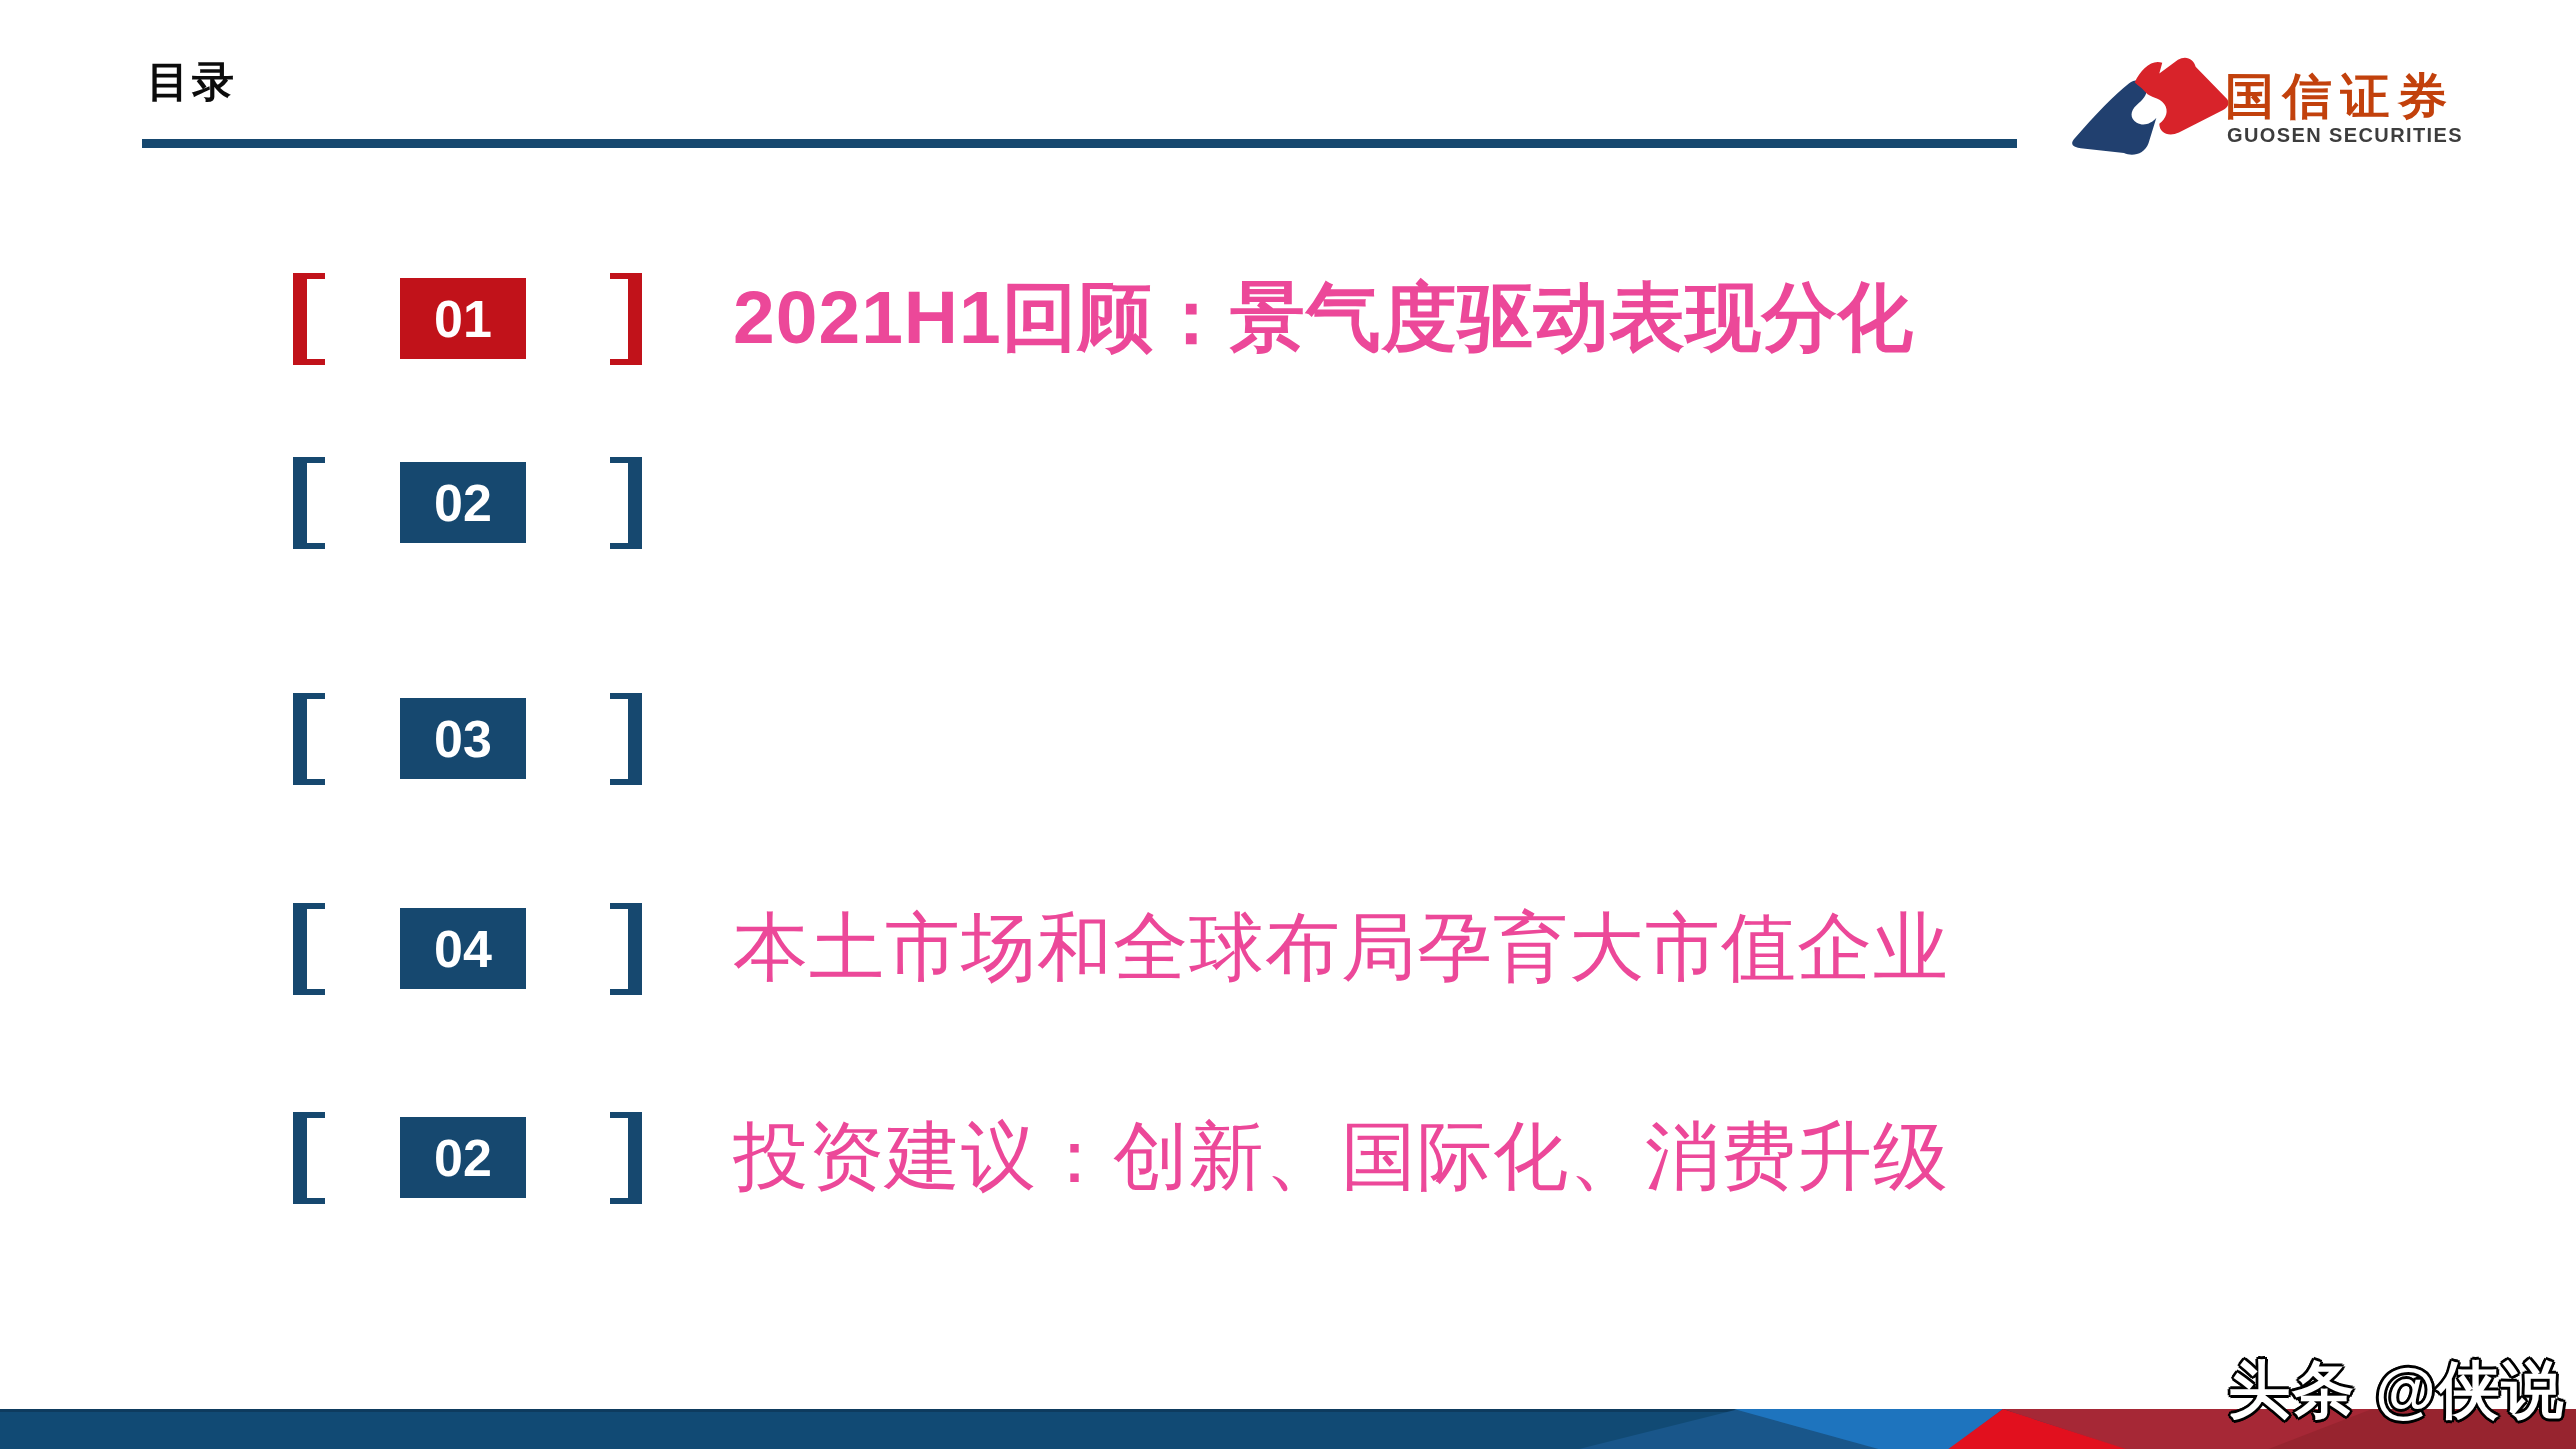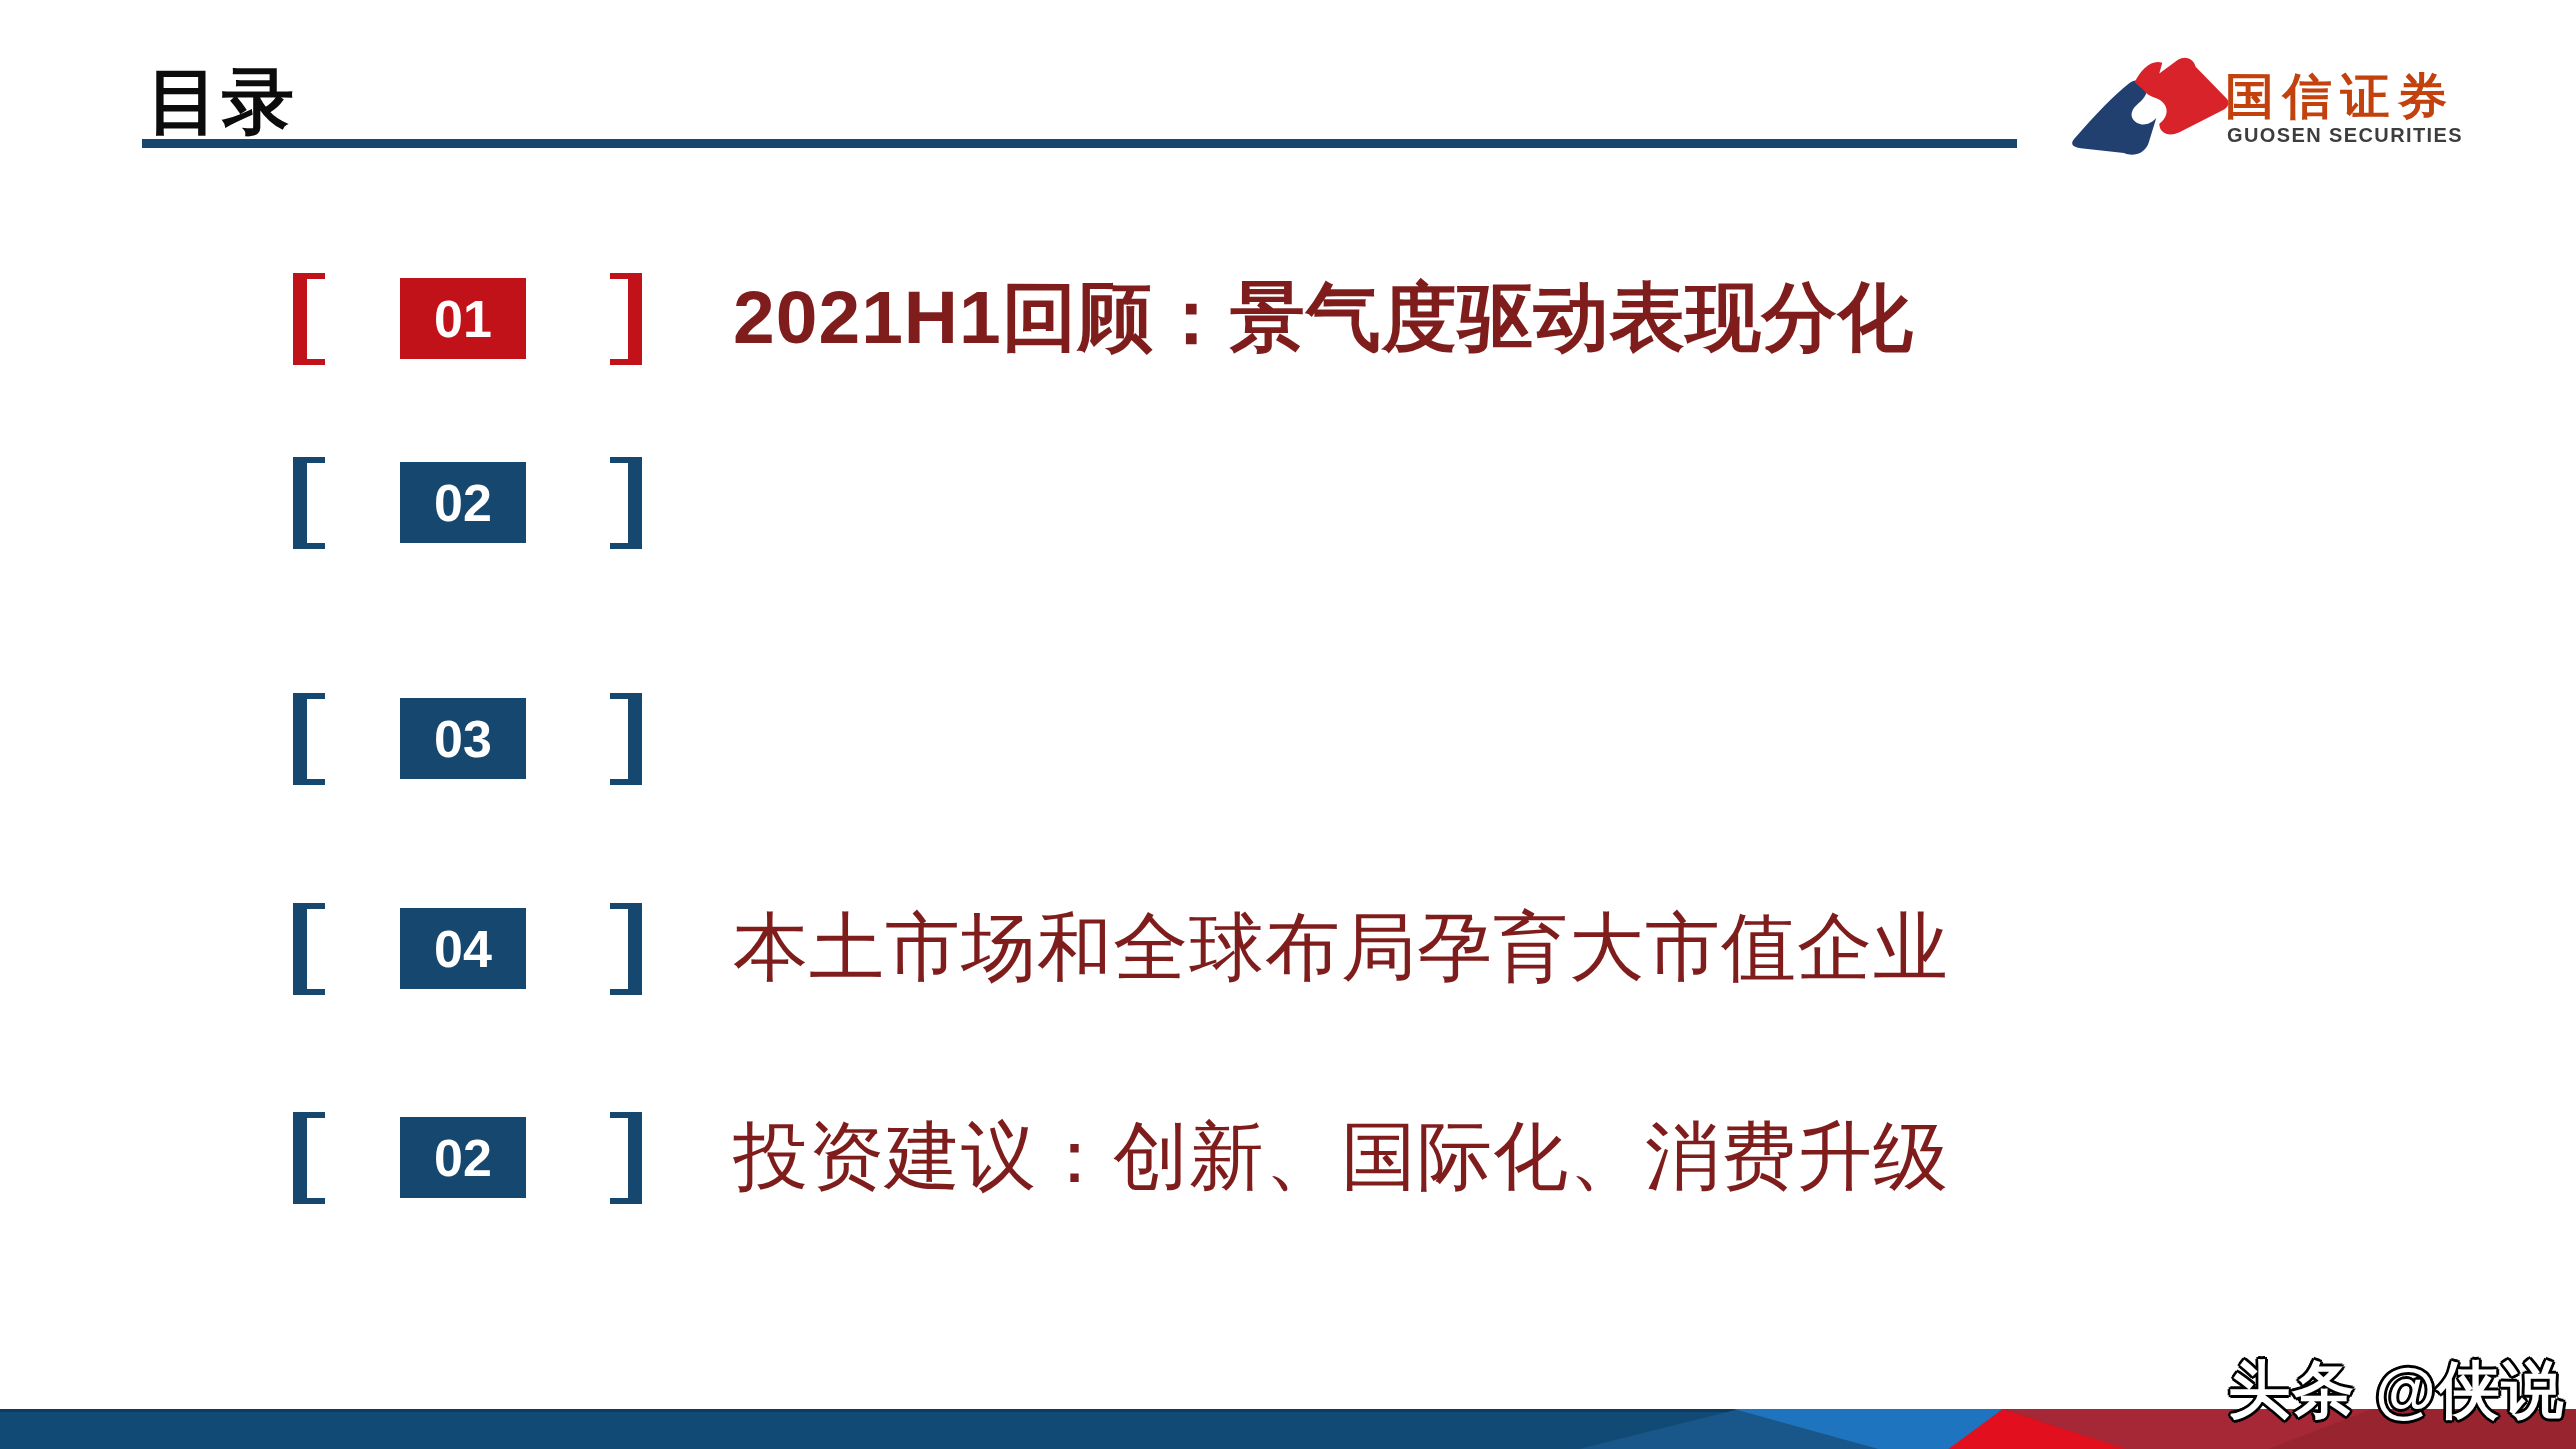--- a/index.html
+++ b/index.html
@@ -5,21 +5,21 @@
   html,body { margin:0; padding:0; background:#ffffff; }
   body { font-family:"Liberation Sans","DejaVu Sans",sans-serif; }
   .slide {
     position:relative; width:2576px; height:1449px;
     background:#ffffff; overflow:hidden;
   }
 
   
   .page-title {
     position:absolute; left:147px; top:54px;
-    font-size:72px; font-weight:700; color:#0c0c0c; letter-spacing:2.9px;
+    font-size:42px; font-weight:700; color:#0c0c0c; letter-spacing:2.9px;
   }
   .title-underline {
     position:absolute; left:142px; top:139px;
     width:1875px; height:8.7px; background:#16486F;
   }
 
   .brand { position:absolute; left:2068px; top:48px; width:502px; height:116px; }
   .brand-icon { position:absolute; left:0; top:1.9px; width:162px; height:108px; }
   .brand-cn {
     position:absolute; left:157px; top:15.5px;
@@ -44,21 +44,21 @@
   .bk-r { border-right:14.5px solid; border-top:6.8px solid; border-bottom:6.8px solid; }
   .num-box {
     width:126px; height:81px; margin-left:34px; flex:0 0 auto;
     background:var(--acc); color:#ffffff;
     display:flex; align-items:center; justify-content:center;
     font-size:52px; font-weight:700;
   }
   .bk-r { margin-left:43px; }
   .toc-title {
     margin-left:50px; white-space:nowrap;
-    font-size:75px; font-weight:400; color:#7f1d1d; letter-spacing:1px;
+    font-size:75px; font-weight:400; color:#ec4899; letter-spacing:1px;
   }
   .toc-row.em .toc-title { font-weight:700; }
 
   .row-1 { top:272px; }
   .row-2 { top:456px; }
   .row-3 { top:692px; }
   .row-4 { top:902px; }
   .row-5 { top:1111px; }
 
   

